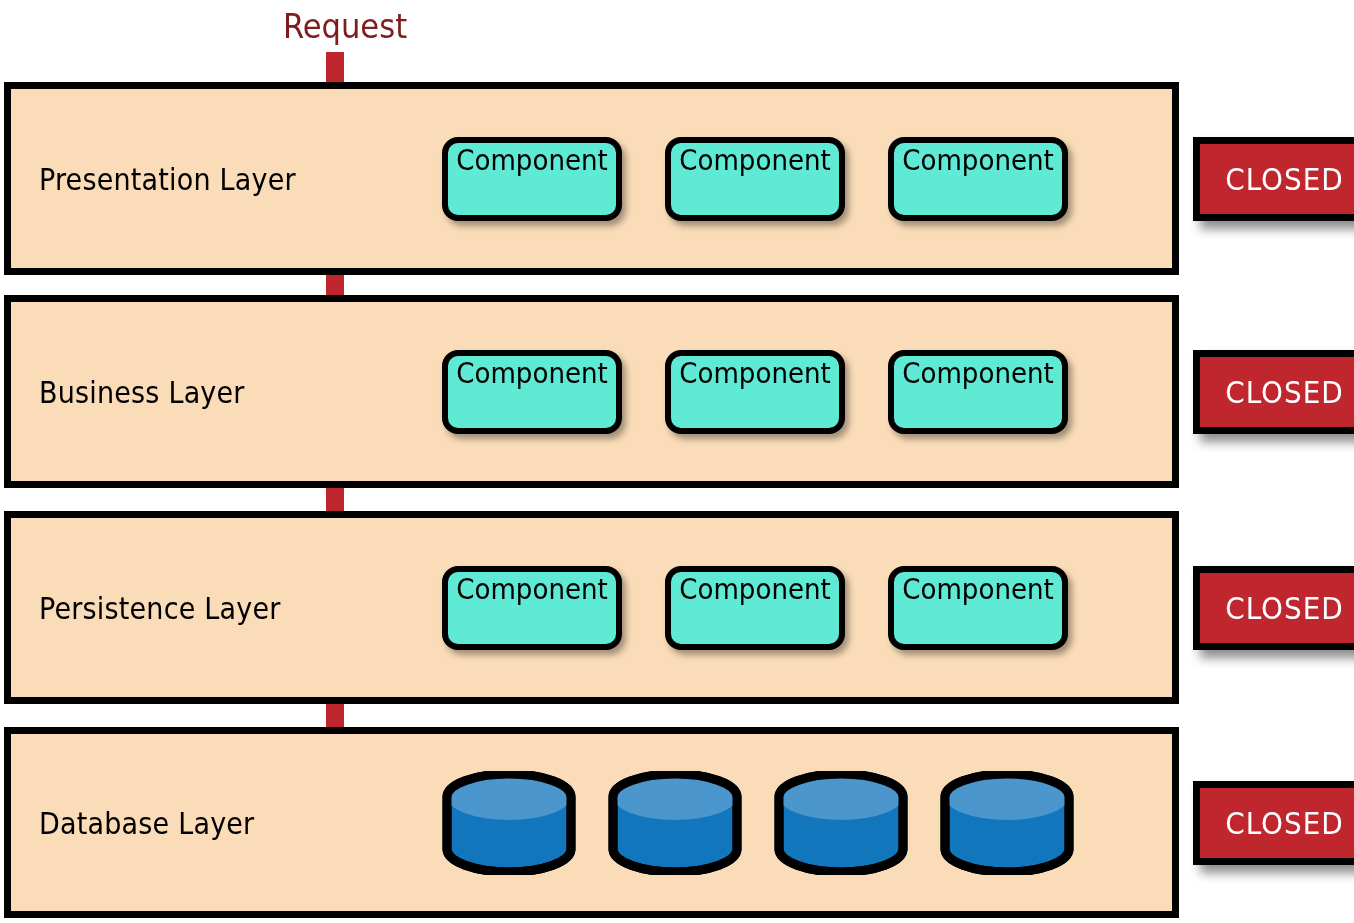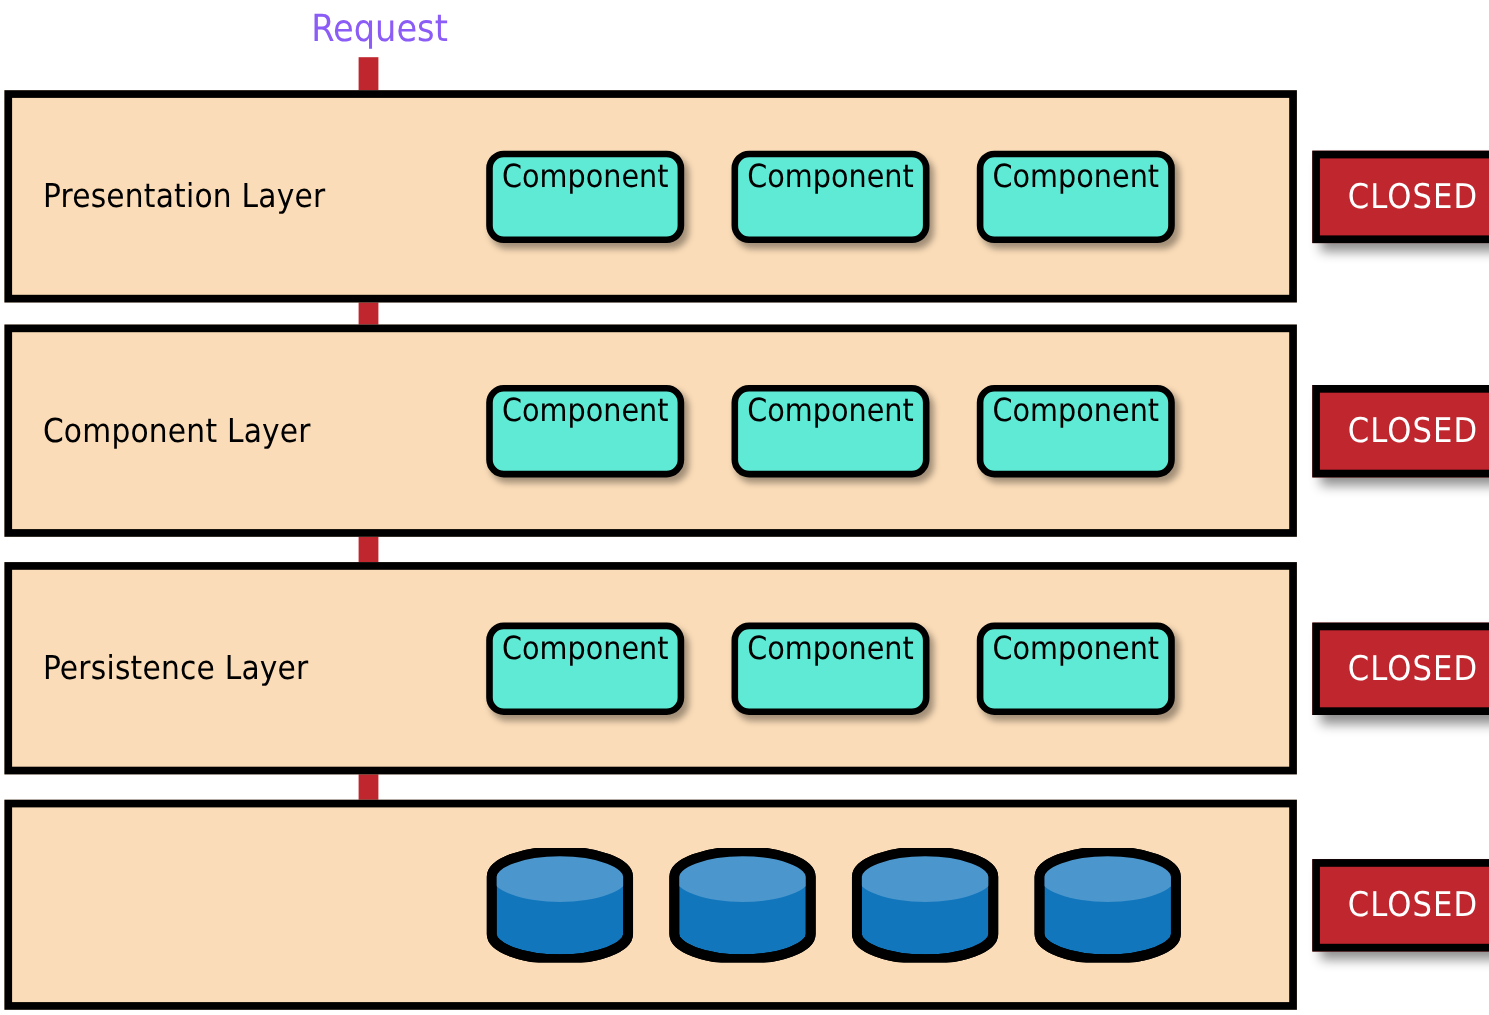--- a/index.html
+++ b/index.html
@@ -114,21 +114,21 @@
     top: 0;
     width: 1354px;
     height: 923px;
     pointer-events: none;
   }
 
   .request-label {
     position: absolute;
     font-family: "Liberation Sans Narrow", "DejaVu Sans Condensed", "Liberation Sans", sans-serif;
     font-size: 34px;
-    color: #8b5cf6;
+    color: #7f1d1d;
     white-space: nowrap;
   }
 </style>
 </head>
 <body>
 
 <div id="canvas">
 
   <div class="request-label" style="left:283px; top:6px;">Request</div>
 
@@ -167,21 +167,21 @@
       <div class="component" style="left:877px;">
         <span>Component</span>
       </div>
       <div class="closed-box" style="left:1134px;">
         <span>CLOSED</span>
       </div>
     </div>
   </div>
 
   <div class="layer" style="top:295px; height:193px;">
-    <div class="layer-label">Component Layer</div>
+    <div class="layer-label">Business Layer</div>
     <div class="shape-row">
       <div class="component" style="left:431px;">
         <span>Component</span>
       </div>
       <div class="component" style="left:654px;">
         <span>Component</span>
       </div>
       <div class="component" style="left:877px;">
         <span>Component</span>
       </div>
@@ -203,20 +203,21 @@
       <div class="component" style="left:877px;">
         <span>Component</span>
       </div>
       <div class="closed-box" style="left:1134px;">
         <span>CLOSED</span>
       </div>
     </div>
   </div>
 
   <div class="layer" style="top:727px; height:191px;">
+    <div class="layer-label">Database Layer</div>
     <div class="shape-row">
       <div class="cylinder" style="left:431px;">
         <svg viewBox="0 0 134 104" xmlns="http://www.w3.org/2000/svg">
           <path d="M5,26 A62,23 0 0 1 129,26 L129,78 A62,23 0 0 1 5,78 Z" fill="#1176bc" stroke="#000000" stroke-width="9"></path>
           <path d="M5,26 A62,23 0 0 1 129,26 A62,23 0 0 1 5,26 Z" fill="#4a96cd" stroke="none"></path>
           <path d="M5,26 A62,23 0 0 1 129,26 L129,78 A62,23 0 0 1 5,78 Z" fill="none" stroke="#000000" stroke-width="9"></path>
         </svg>
       </div>
       <div class="cylinder" style="left:597px;">
         <svg viewBox="0 0 134 104" xmlns="http://www.w3.org/2000/svg">

